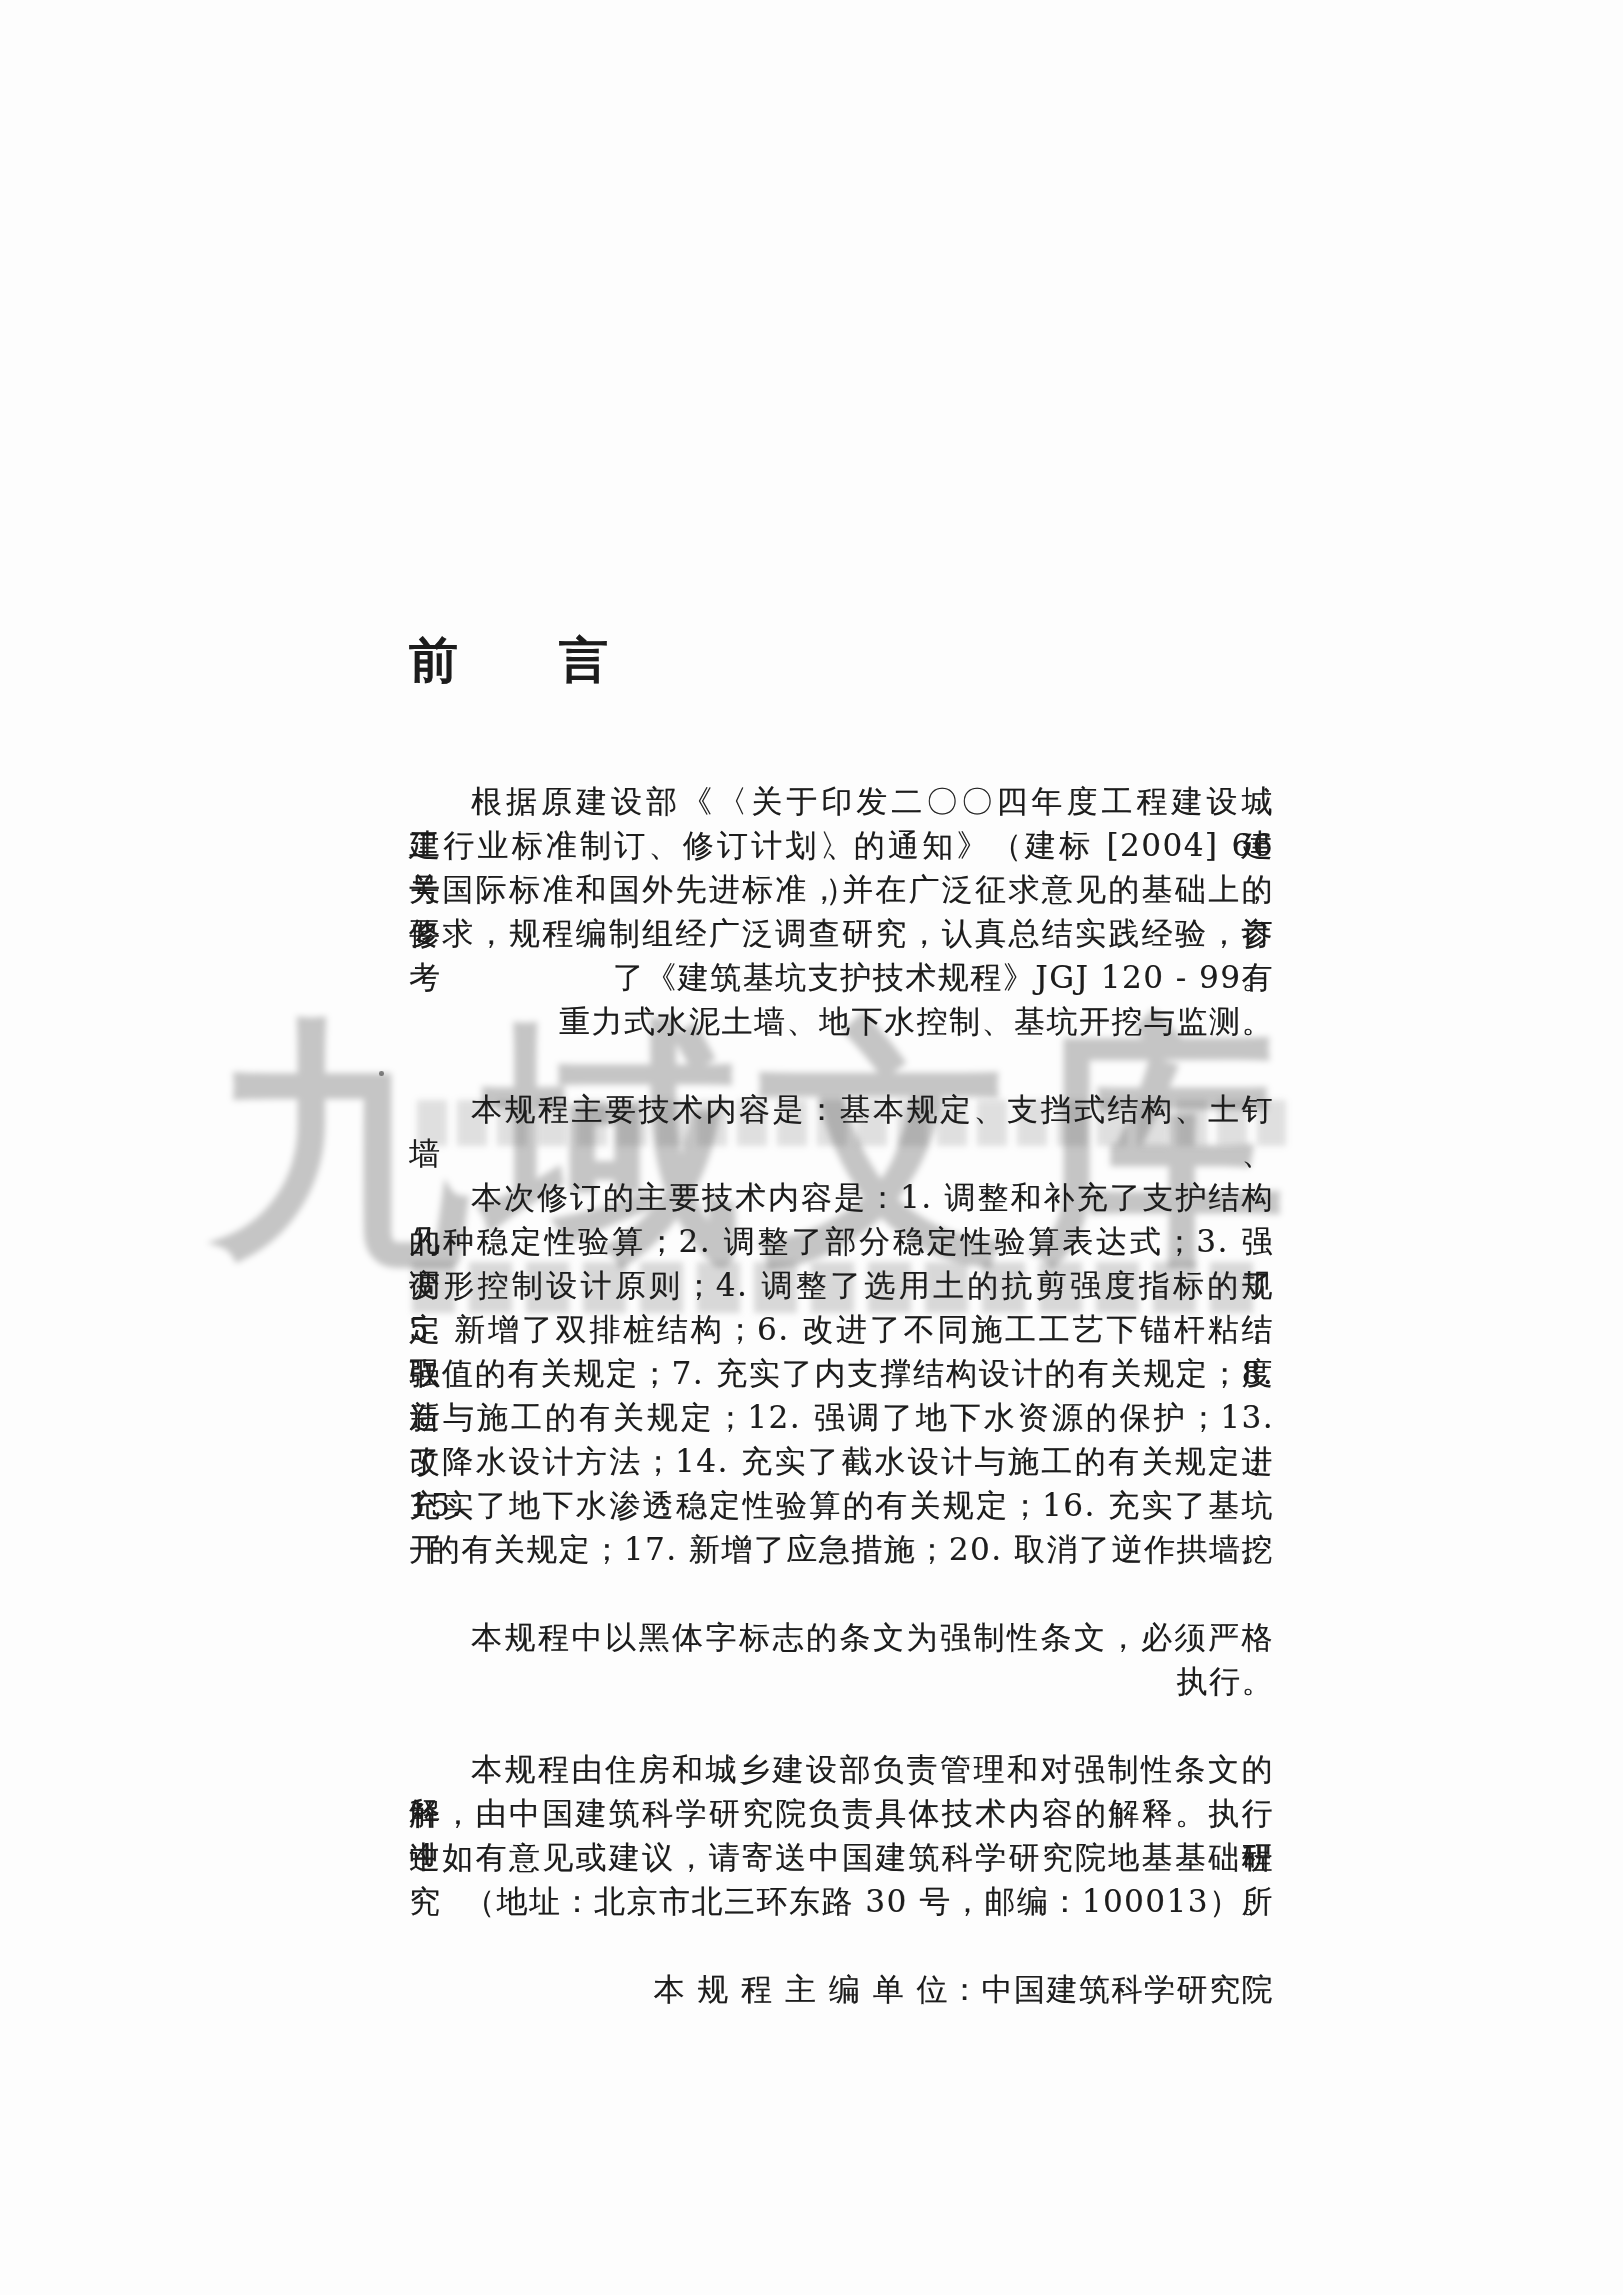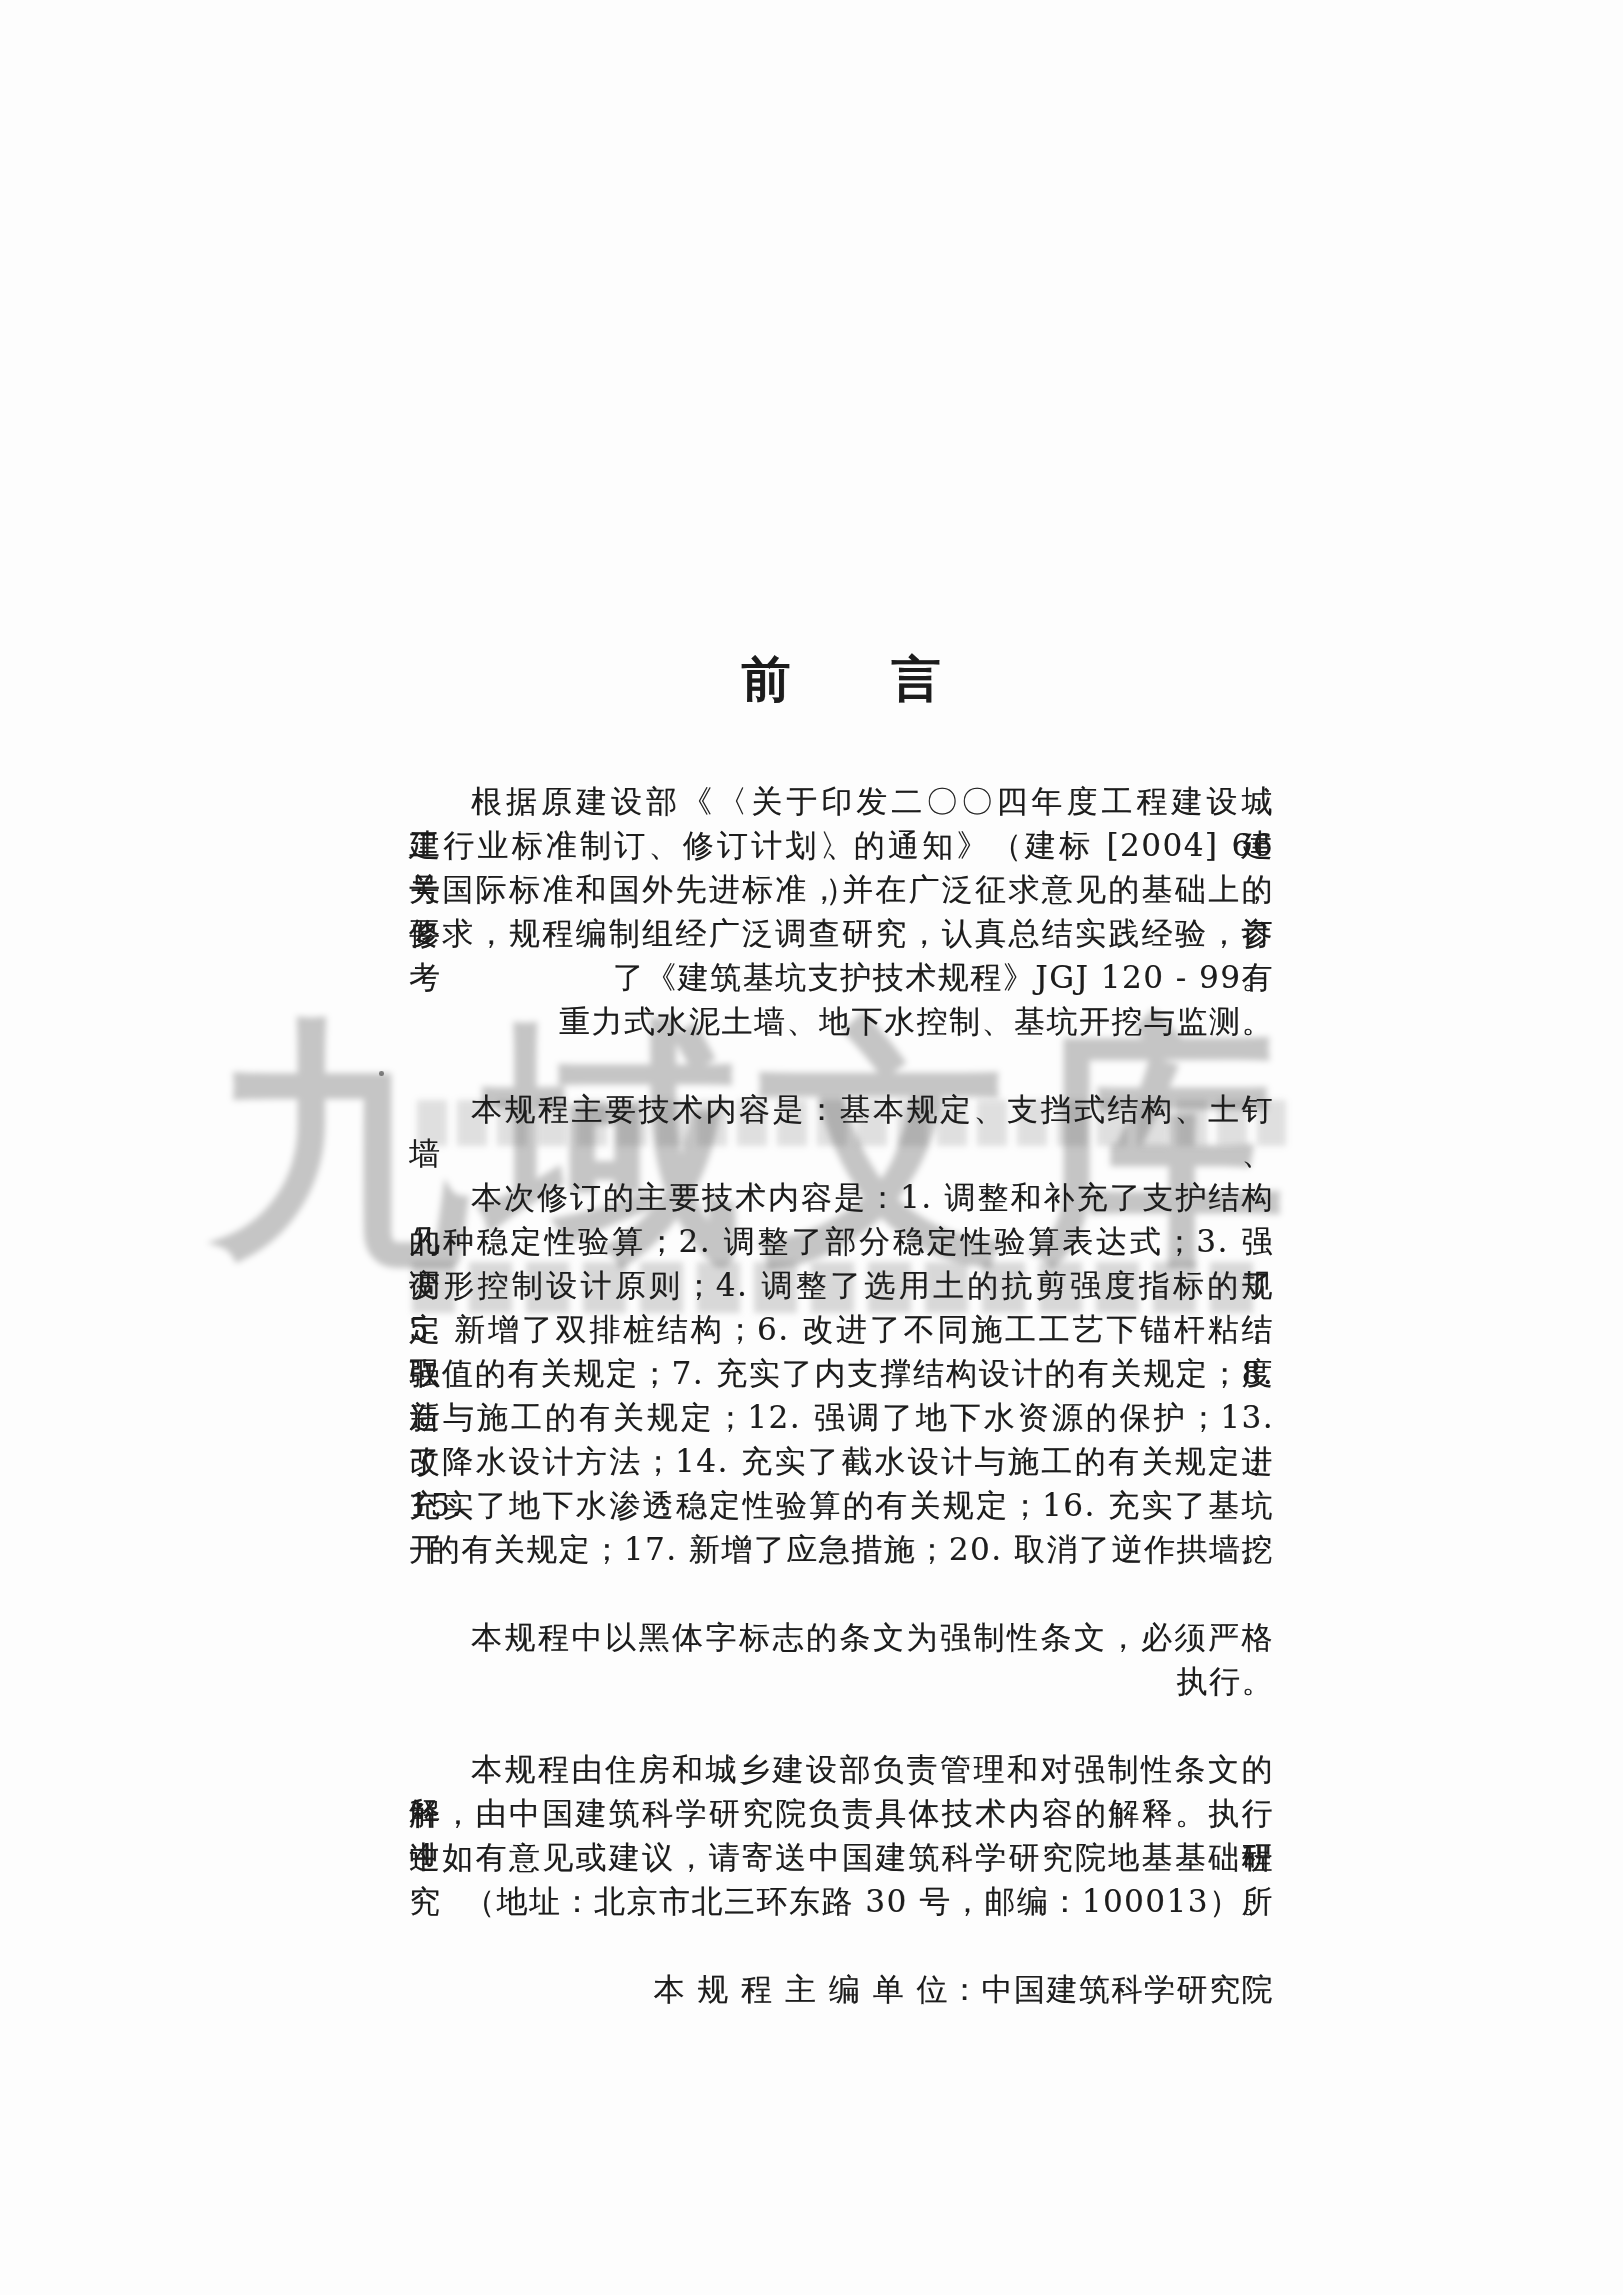--- a/index.html
+++ b/index.html
@@ -55,27 +55,27 @@
     top: 1262px;
     width: 849px;
     height: 51px;
     background: repeating-linear-gradient(90deg,
       rgba(70,70,70,0.20) 0 43px, rgba(0,0,0,0) 43px 57px);
   }
   
   .doc-title {
     position: absolute;
     left: 409px;
-    top: 651px;
+    top: 632px;
     width: 865px;
     margin: 0;
     font-size: 49px;
     line-height: 57px;
     font-weight: 700;
-    text-align: center;
+    text-align: left;
     letter-spacing: 1px;
     z-index: 2;
     text-shadow: 0.3px 0 0 rgba(0,0,0,0.45);
     font-family: Liberation Serif, serif;
   }
   .doc-body {
     position: absolute;
     left: 409px;
     top: 735px;
     width: 865px;

